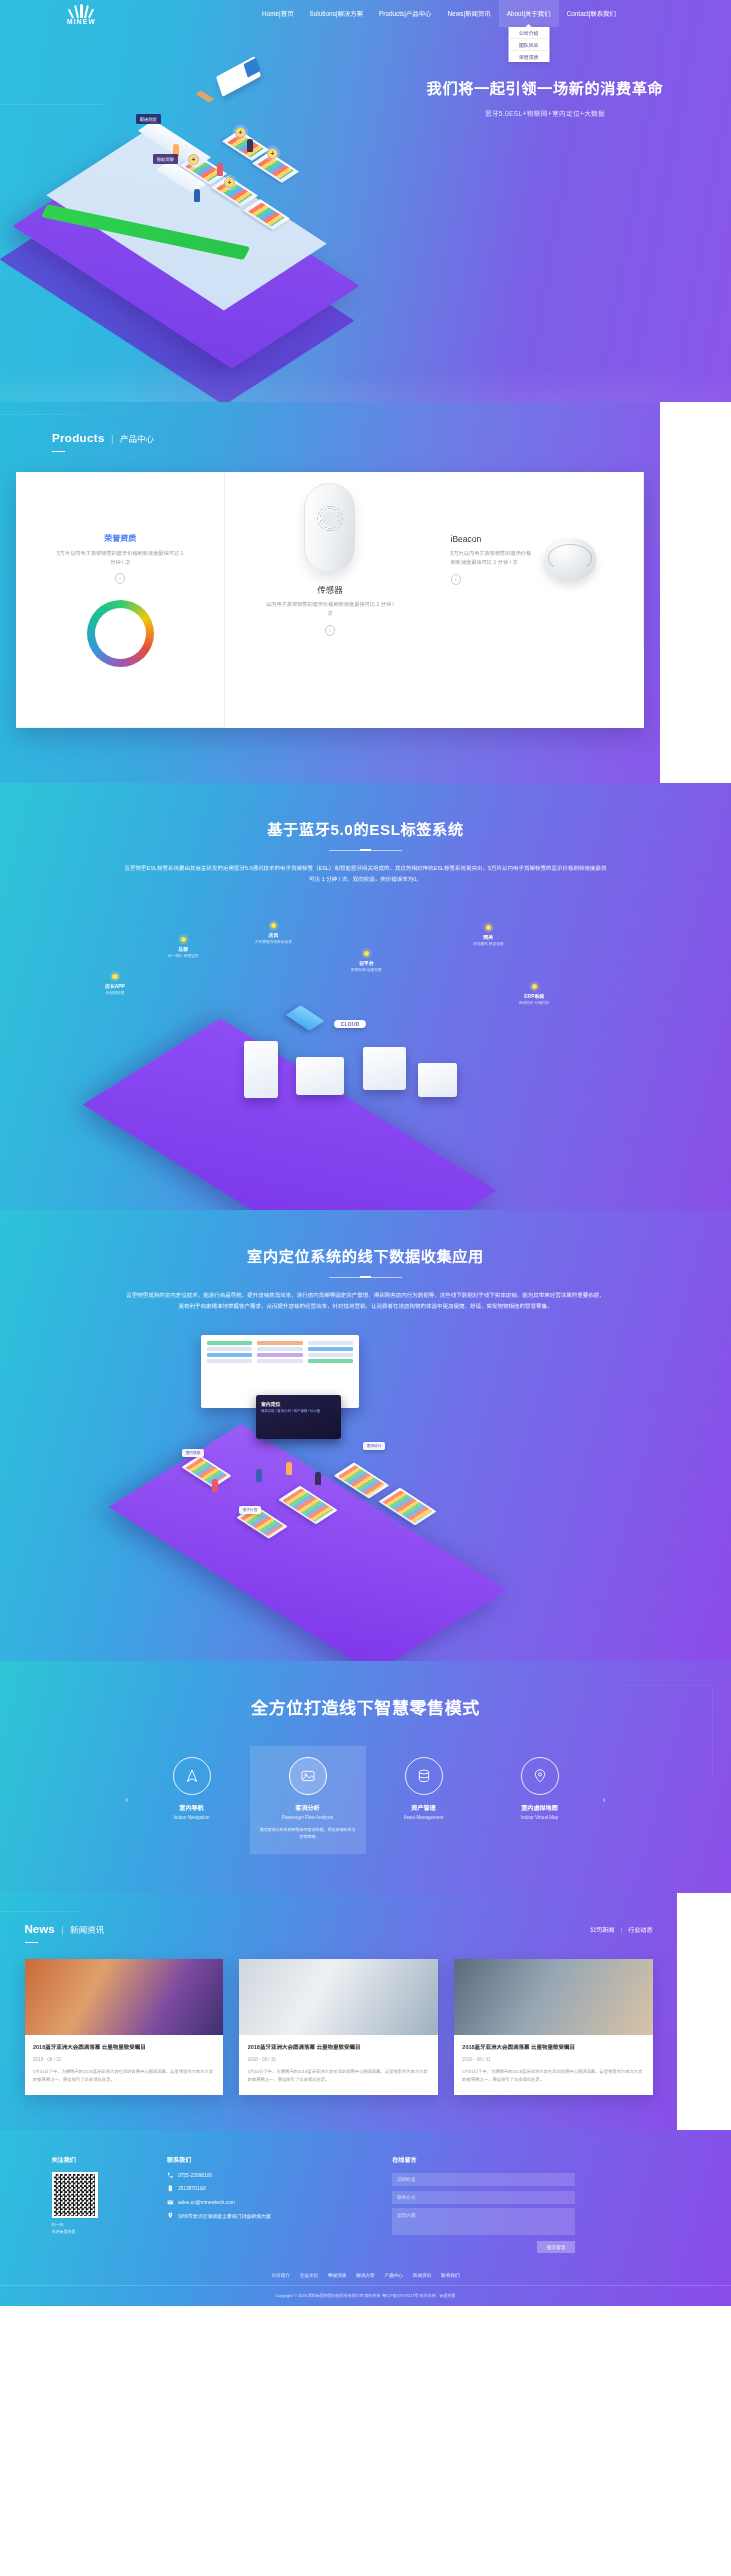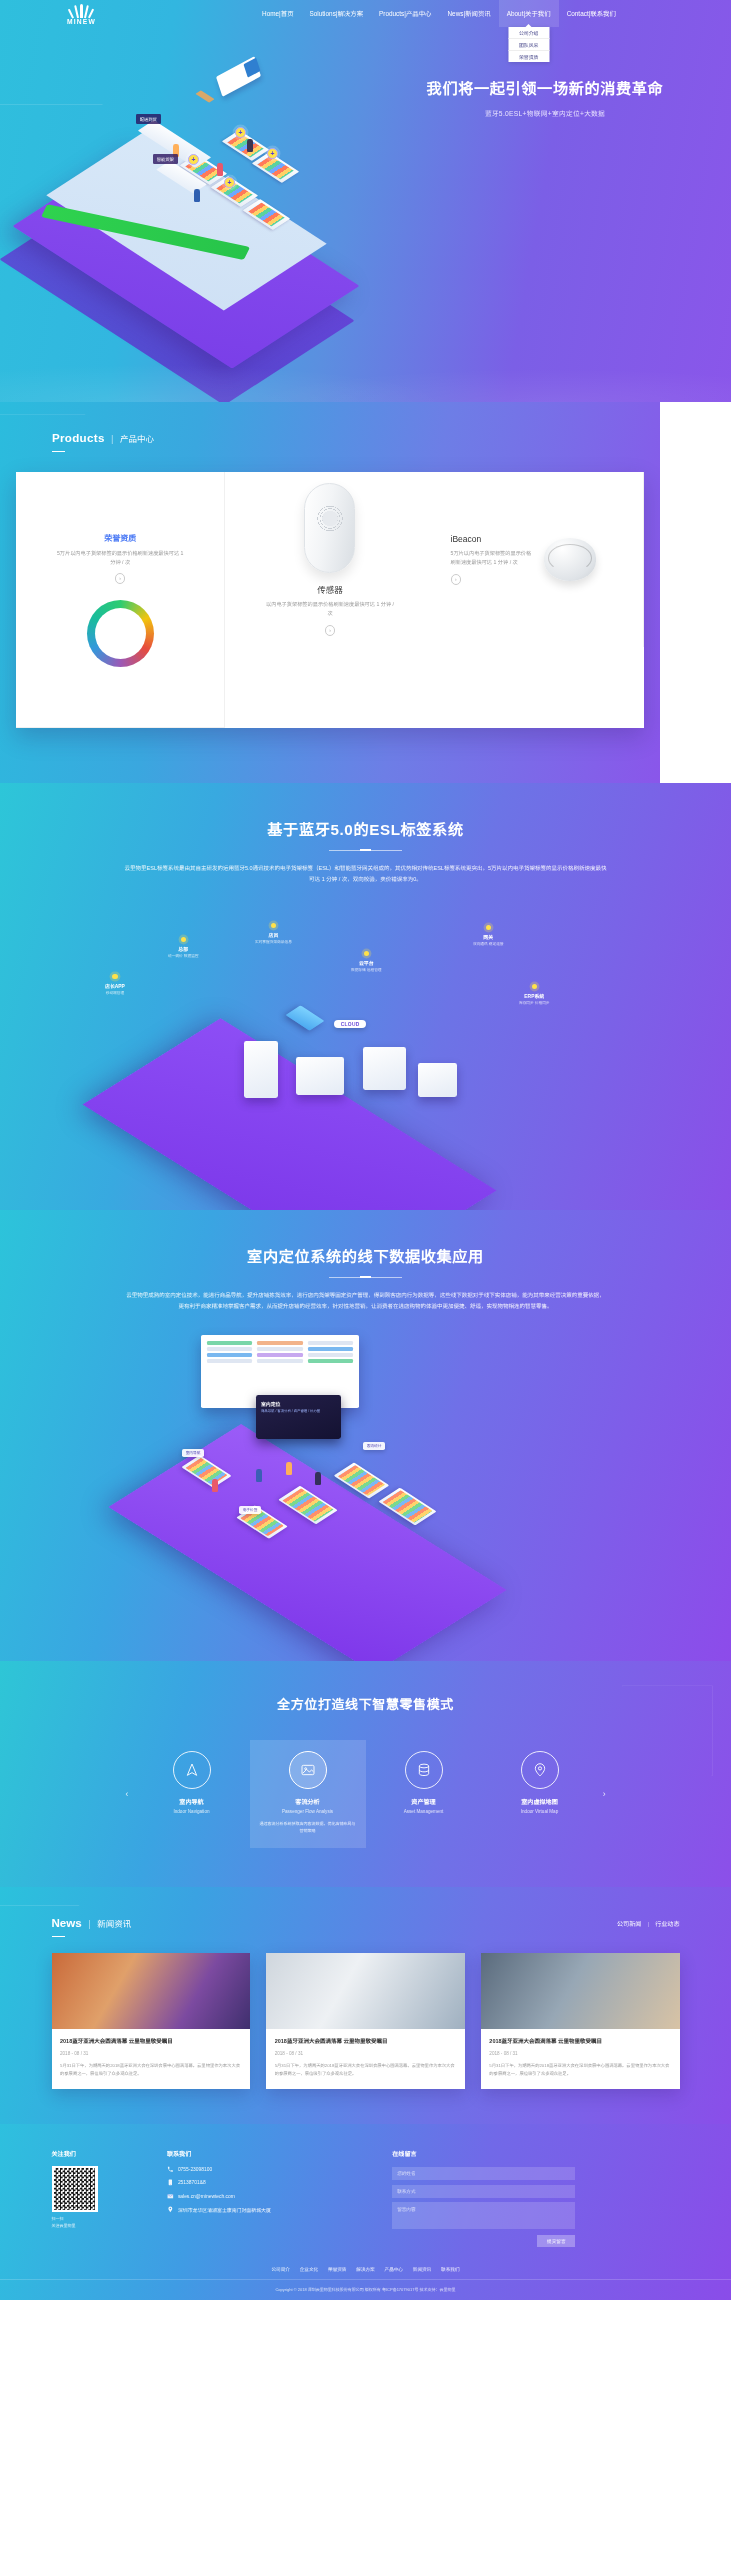--- a/index.html
+++ b/index.html
@@ -266,42 +266,42 @@
   .stand i { position:absolute; inset:3px; border-radius:1.2px;
              background: repeating-linear-gradient(90deg,#ff8f6b 0 3.7px,#ffd36b 3.7px 7.3px,#7ad98f 7.3px 11px,#7ab8f5 11px 14.6px); }
 
   
   .features {
     position:relative; width:731px; padding: 33px 0 39px; overflow:hidden;
     background: linear-gradient(105deg,#2ec6d6 0%, #3aa4e2 25%, #6f72e7 62%, #8c4fe9 100%);
   }
   .features .deco-tri3 { position:absolute; right:18.3px; top:24.4px; width:91px; height:91px;
     border:1.2px solid rgba(255,255,255,.10); clip-path: polygon(100% 0,100% 100%,0 0); }
-  .feat-title { text-align:center; font-size:13px; color:#fff; font-weight:bold; letter-spacing:0.6px; }
+  .feat-title { text-align:center; font-size:17px; color:#fff; font-weight:bold; letter-spacing:0.6px; }
   .feat-row { display:flex; justify-content:center; align-items:stretch; gap: 0; margin-top: 27px; position:relative; z-index:2; }
   .feat {
     width: 116px; padding: 11px 8.5px 13.4px; text-align:center; color:#fff; cursor:pointer;
   }
   .feat.active { background: rgba(255,255,255,.14); }
   .feat-ico {
     width: 38px; height:38px; border-radius:50%; border:0.9px solid rgba(255,255,255,.85);
     margin: 0 auto 8.5px; display:flex; align-items:center; justify-content:center;
   }
   .feat.active .feat-ico { background: rgba(255,255,255,.18); border-color:#fff; }
   .feat-cn { font-size: 6.1px; font-weight:bold; }
   .feat-en { font-size: 4.6px; color: rgba(255,255,255,.8); margin-top: 3px; }
   .feat-extra { font-size: 4px; color: rgba(255,255,255,.85); line-height:1.8; margin-top: 5.5px; }
   .carousel-arrow {
     width: 13.4px; height:13.4px; display:flex; align-items:center; justify-content:center;
     color:#fff; font-size: 8.5px; align-self:center; cursor:pointer; opacity:.85;
   }
 
   
   .news {
-    position:relative; width:731px; padding: 29px 0 35px; overflow:hidden;
+    position:relative; width:677px; padding: 29px 0 35px; overflow:hidden;
     background: linear-gradient(105deg,#2bc2dc 0%, #3aa2e2 25%, #6e72e7 62%, #8a4ee9 100%);
   }
   .news .deco-tri4 { position:absolute; left:-18.3px; top:18.3px; width:98px; height:98px;
     border:1.2px solid rgba(255,255,255,.12); clip-path: polygon(0 0,100% 0,0 100%); }
   .news-head { display:flex; justify-content:space-between; align-items:flex-start;
                width: 628px; margin: 0 auto; position:relative; z-index:2; }
   .news-tabs { color:#fff; font-size: 6.1px; display:flex; gap:6.1px; align-items:center; padding-top:3.7px; }
   .news-tabs span { cursor:pointer; }
   .news-tabs .sep { opacity:.55; }
   .news-grid { width: 628px; margin: 16px auto 0; display:grid; grid-template-columns: repeat(3,1fr); gap: 16px;

